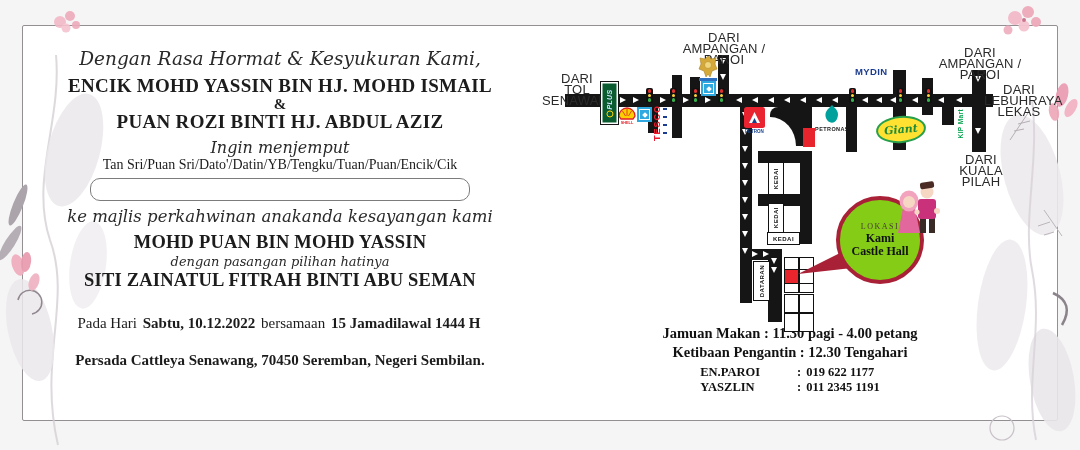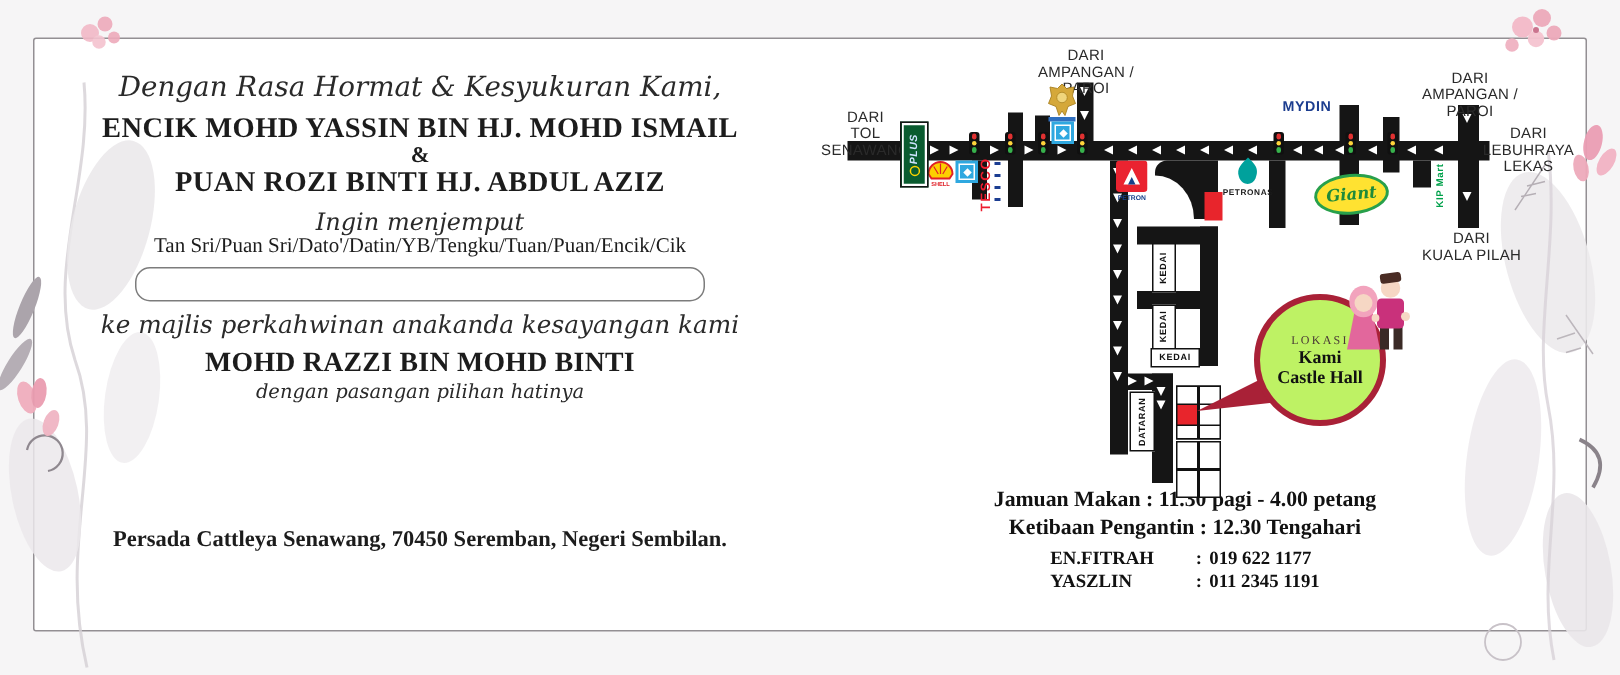--- a/index.html
+++ b/index.html
@@ -36,41 +36,41 @@
   .ad{width:0;height:0;border-top:6px solid #fff;border-left:3.5px solid transparent;border-right:3.5px solid transparent;}
   .tl{width:7px;height:15px;background:#101010;border-radius:2px;display:flex;flex-direction:column;align-items:center;justify-content:space-evenly;z-index:3;}
   .tl i{display:block;width:3.2px;height:3.2px;border-radius:50%;}
   .tl .r{background:#e03131;}.tl .y{background:#ffd43b;}.tl .g{background:#37b24c;}
   .wbox{background:#fff;border:1.5px solid #111;display:flex;align-items:center;justify-content:center;z-index:2;}
   .vtxt{writing-mode:vertical-rl;transform:rotate(180deg);font-family:"Liberation Sans",sans-serif;font-size:6px;font-weight:bold;letter-spacing:.5px;color:#111;}
   .htxt{font-family:"Liberation Sans",sans-serif;font-size:6px;font-weight:bold;letter-spacing:.5px;color:#111;}
   .grid{display:grid;gap:1.2px;background:#111;border:1.5px solid #111;z-index:2;}
   .grid b{display:block;background:#fff;}
   .grid b.red{background:#e8252c;}
-  .mlbl{font-family:"Liberation Sans",sans-serif;font-size:10px;line-height:11px;color:#2a2a2a;text-align:center;letter-spacing:.2px;}
+  .mlbl{font-family:"Liberation Sans",sans-serif;font-size:13px;line-height:11px;color:#2a2a2a;text-align:center;letter-spacing:.2px;}
   .mydin{font-family:"Liberation Sans",sans-serif;font-size:9.5px;font-weight:bold;color:#1c3d8f;letter-spacing:.4px;}
   .plusbox{position:absolute;left:600px;top:81px;width:17px;height:42px;background:#0a5c30;border:1.5px solid #151515;
            box-shadow:inset 0 0 0 1.5px #fff;display:flex;align-items:center;justify-content:center;z-index:3;}
   .plusin{display:flex;align-items:center;gap:1px;transform:rotate(-90deg);}
   .plusring{display:block;width:5px;height:5px;border:1.5px solid #ffd400;border-radius:50%;}
   .plusin b{font-family:"Liberation Sans",sans-serif;font-style:italic;font-size:7px;color:#cfe3ff;letter-spacing:.3px;}
   .tescotxt{position:absolute;left:650px;top:103px;width:13px;height:40px;display:flex;align-items:center;justify-content:center;}
   .tescotxt span{writing-mode:vertical-rl;transform:rotate(180deg);font-family:"Liberation Sans",sans-serif;font-size:9px;font-weight:bold;color:#ee1c2e;letter-spacing:1px;}
   .tdash{position:absolute;width:4px;height:2px;background:#1b3d91;}
   .mosq{position:absolute;width:15px;height:15px;background:#2fa8e0;display:flex;align-items:center;justify-content:center;z-index:2;}
   .mosq i{display:flex;width:9px;height:9px;border:1px solid #fff;align-items:center;justify-content:center;}
   .mosq i b{display:block;width:4px;height:4px;background:#fff;transform:rotate(45deg);}
   .bluecap{background:#2f6fc0;}
   .petlbl{position:absolute;font-family:"Liberation Sans",sans-serif;font-weight:bold;text-align:center;}
   .giant{position:absolute;left:876px;top:116px;width:46px;height:23px;background:#ffe231;border:2px solid #28a04b;border-radius:50%;
          display:flex;align-items:center;justify-content:center;transform:rotate(-5deg);z-index:2;}
   .giant span{font-family:"DejaVu Serif",serif;font-style:italic;font-weight:bold;font-size:11px;color:#1f8a3a;}
   .kip{position:absolute;left:951px;top:106px;width:18px;height:36px;display:flex;align-items:center;justify-content:center;}
   .kip span{writing-mode:vertical-rl;transform:rotate(180deg);font-family:"Liberation Sans",sans-serif;font-size:6.5px;font-weight:bold;color:#00a14b;letter-spacing:.4px;}
-  .balloon{position:absolute;left:836px;top:196px;width:80px;height:80px;border-radius:50%;border:4px solid #a92137;background:#bef264;
+  .balloon{position:absolute;left:836px;top:196px;width:80px;height:80px;border-radius:50%;border:4px solid #a92137;background:#84cc16;
            display:flex;flex-direction:column;align-items:center;justify-content:center;z-index:6;text-align:left;}
   .b1{font-size:8px;letter-spacing:1.5px;color:#4a3a35;line-height:10px;}
   .b2{font-size:12px;font-weight:bold;line-height:13.5px;color:#111;}
   
   .sched{position:absolute;left:640px;top:324px;width:300px;text-align:center;font-weight:bold;color:#111;}
   .s1{font-size:14.5px;line-height:19px;}
   .hub{font-size:11.5px;margin-top:7px;letter-spacing:.5px;}
   .contacts{margin:3px auto 0;border-collapse:collapse;font-size:12.5px;font-weight:bold;}
   .contacts td{padding:0 0 1px 0;text-align:left;line-height:14px;}
   .contacts td.n{width:92px;}
@@ -134,22 +134,29 @@
       <div class="amp">&amp;</div>
       <div class="pname" style="margin-top:1px">PUAN ROZI BINTI HJ. ABDUL AZIZ</div>
     </div>
     <div class="grp" style="top:139px">
       <div class="script ingin">Ingin menjemput</div>
       <div class="titles">Tan Sri/Puan Sri/Dato'/Datin/YB/Tengku/Tuan/Puan/Encik/Cik</div>
       <div class="namebox"></div>
       <div class="script kemajlis">ke majlis perkahwinan anakanda kesayangan kami</div>
     </div>
     <div class="grp" style="top:232px">
-      <div class="cname">MOHD RAZZI BIN MOHD BINTI</div>
+      <div class="cname">MOHD PUAN BIN MOHD YASSIN</div>
       <div class="script dengan">dengan pasangan pilihan hatinya</div>
+      <div class="cname">SITI ZAINATUL FITRAH BINTI ABU SEMAN</div>
+    </div>
+    <div class="grp dateline" style="top:315px">
+      <span>Pada Hari</span>
+      <b>Sabtu, 10.12.2022</b>
+      <span>bersamaan</span>
+      <b>15 Jamadilawal 1444 H</b>
     </div>
     <div class="grp" style="top:351px">
       <div class="venue">Persada Cattleya Senawang, 70450 Seremban, Negeri Sembilan.</div>
     </div>
   </div>
 
   <div class="layer">
 
     <i class="rd" style="left:565px;top:94px;width:428px;height:13px"></i>
     <i class="rd" style="left:648px;top:107px;width:10px;height:26px"></i>
@@ -369,21 +376,21 @@
       <circle cx="28" cy="34" r="2.6" fill="#f6d7c4"></circle>
     </svg>
   </div>
 
   <div class="sched">
     <div class="s1">Jamuan Makan : 11.30 pagi - 4.00 petang</div>
     <div class="s1">Ketibaan Pengantin : 12.30 Tengahari</div>
     <table class="contacts">
       <tbody>
           <tr>
-        <td class="n">EN.FITRAH</td>
+        <td class="n">EN.PAROI</td>
         <td class="c">:</td>
         <td>019 622 1177</td>
       </tr>
       <tr>
         <td class="n">YASZLIN</td>
         <td class="c">:</td>
         <td>011 2345 1191</td>
       </tr>
     </tbody>
       </table>

